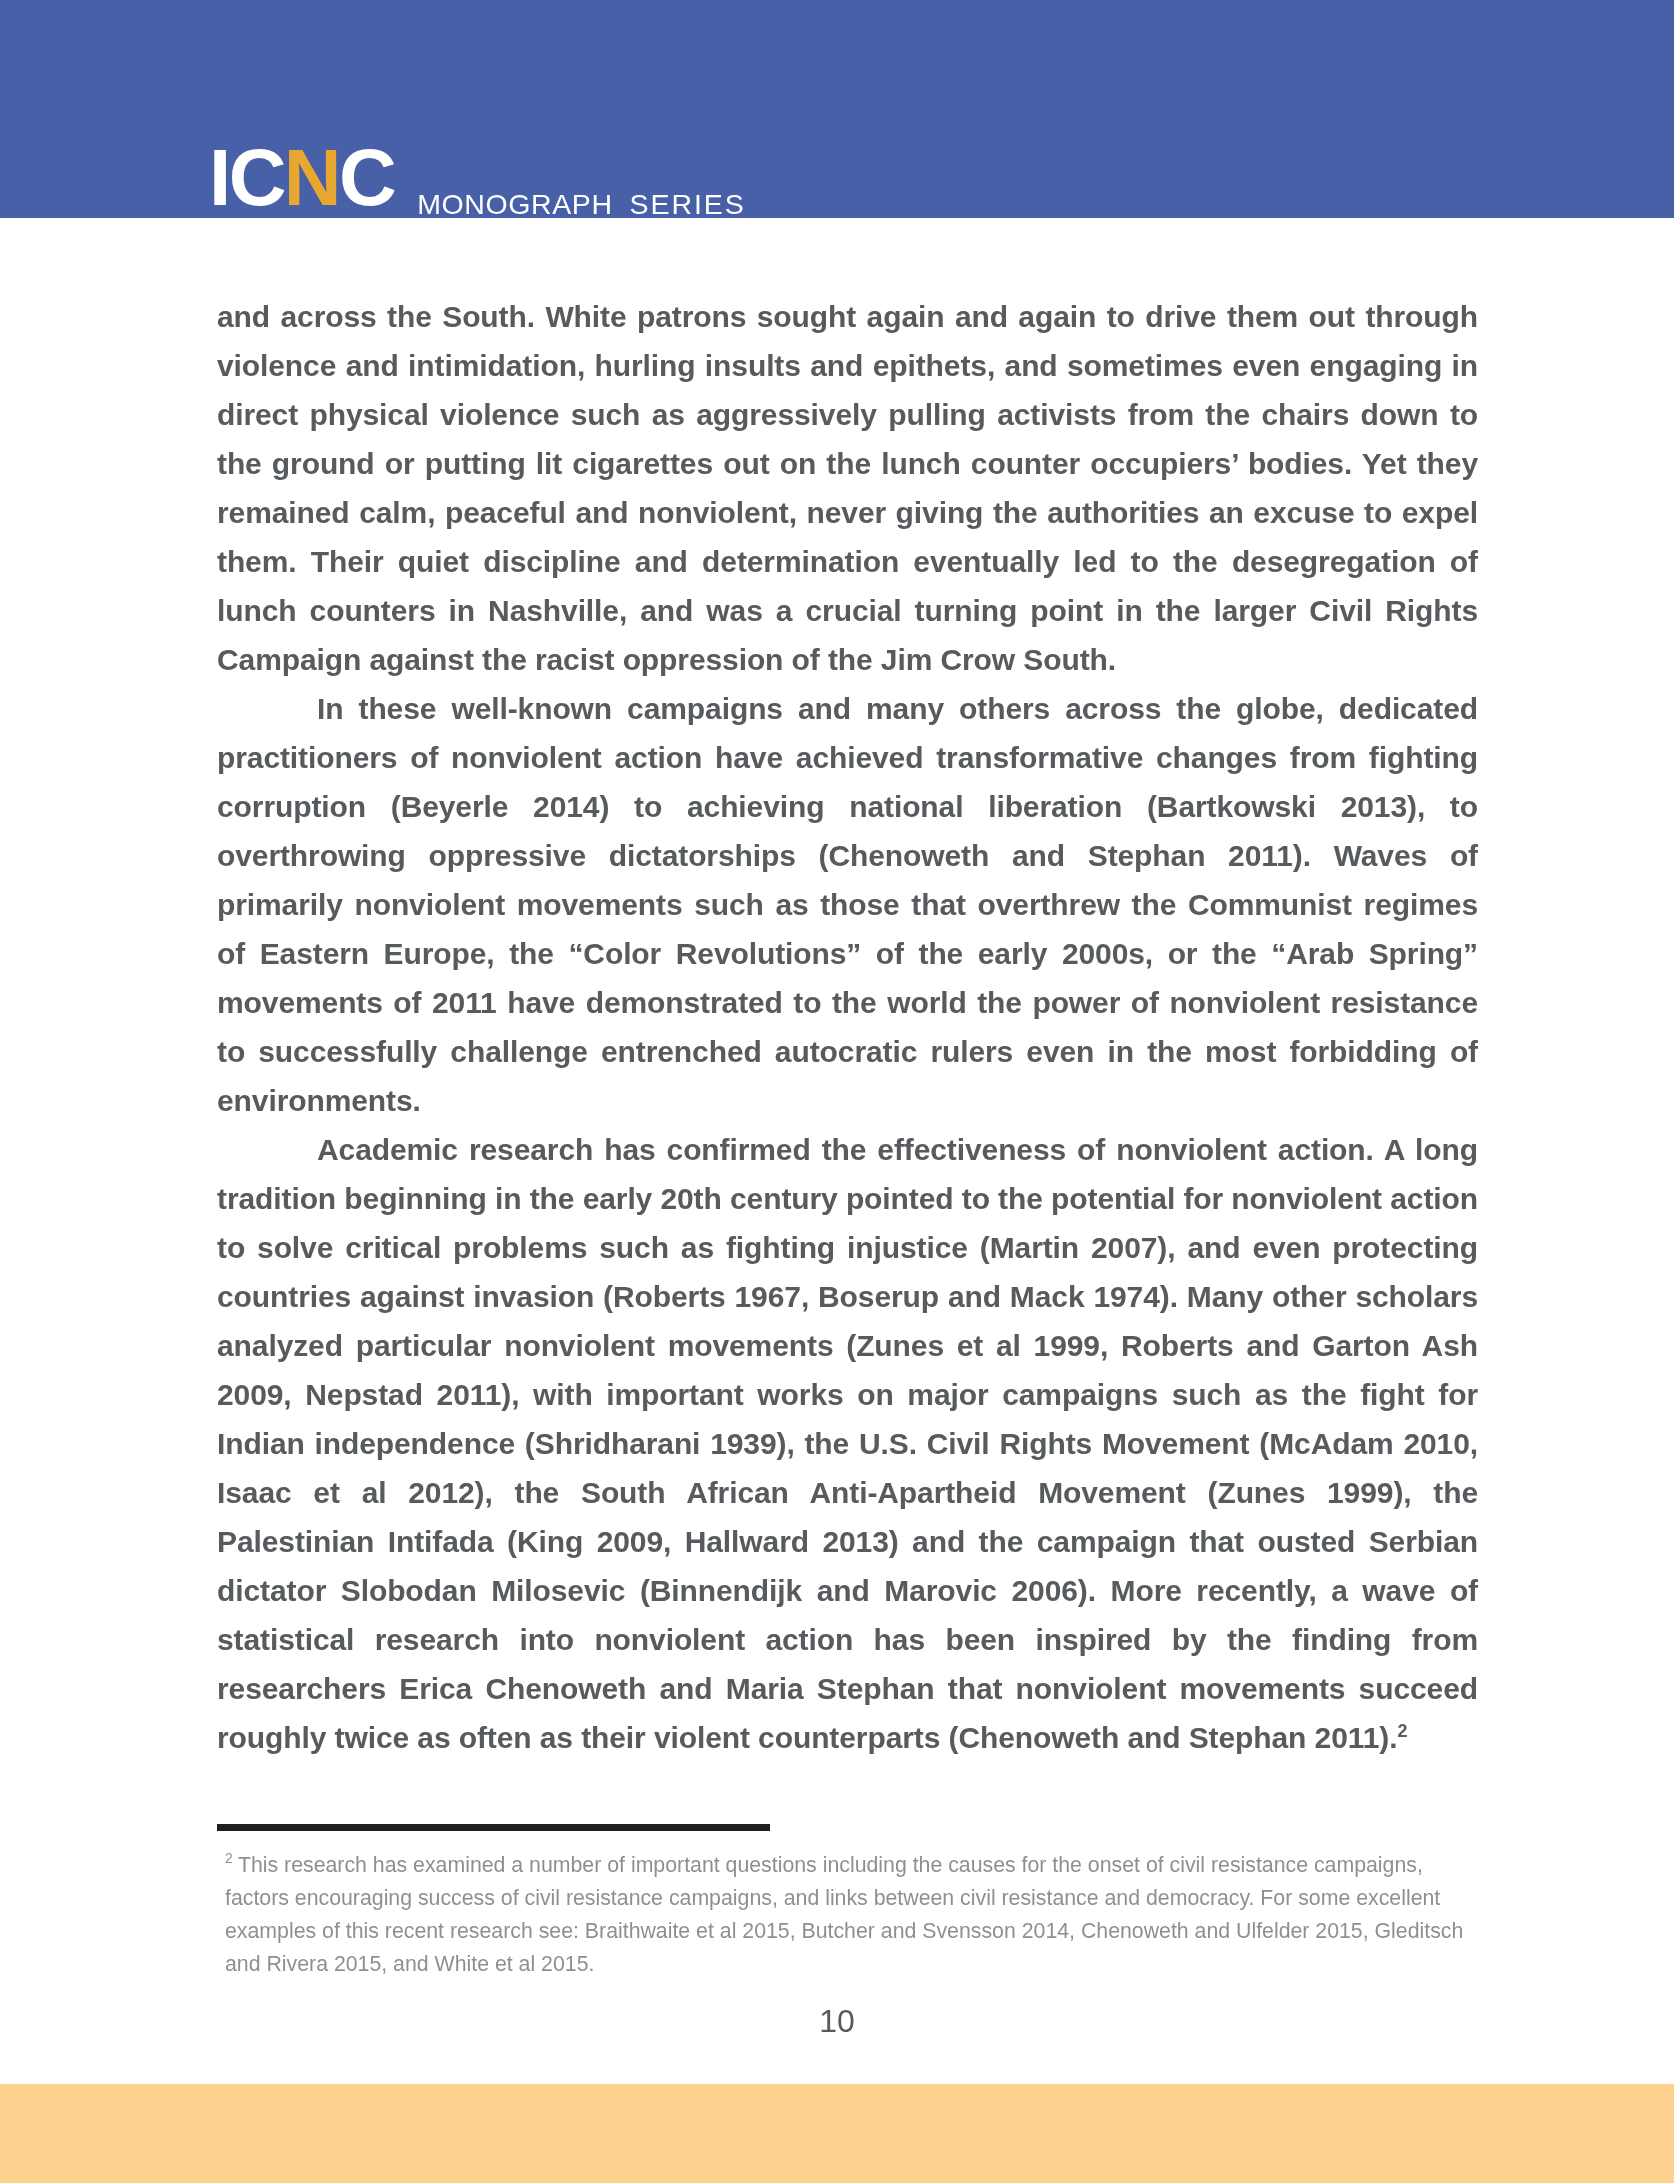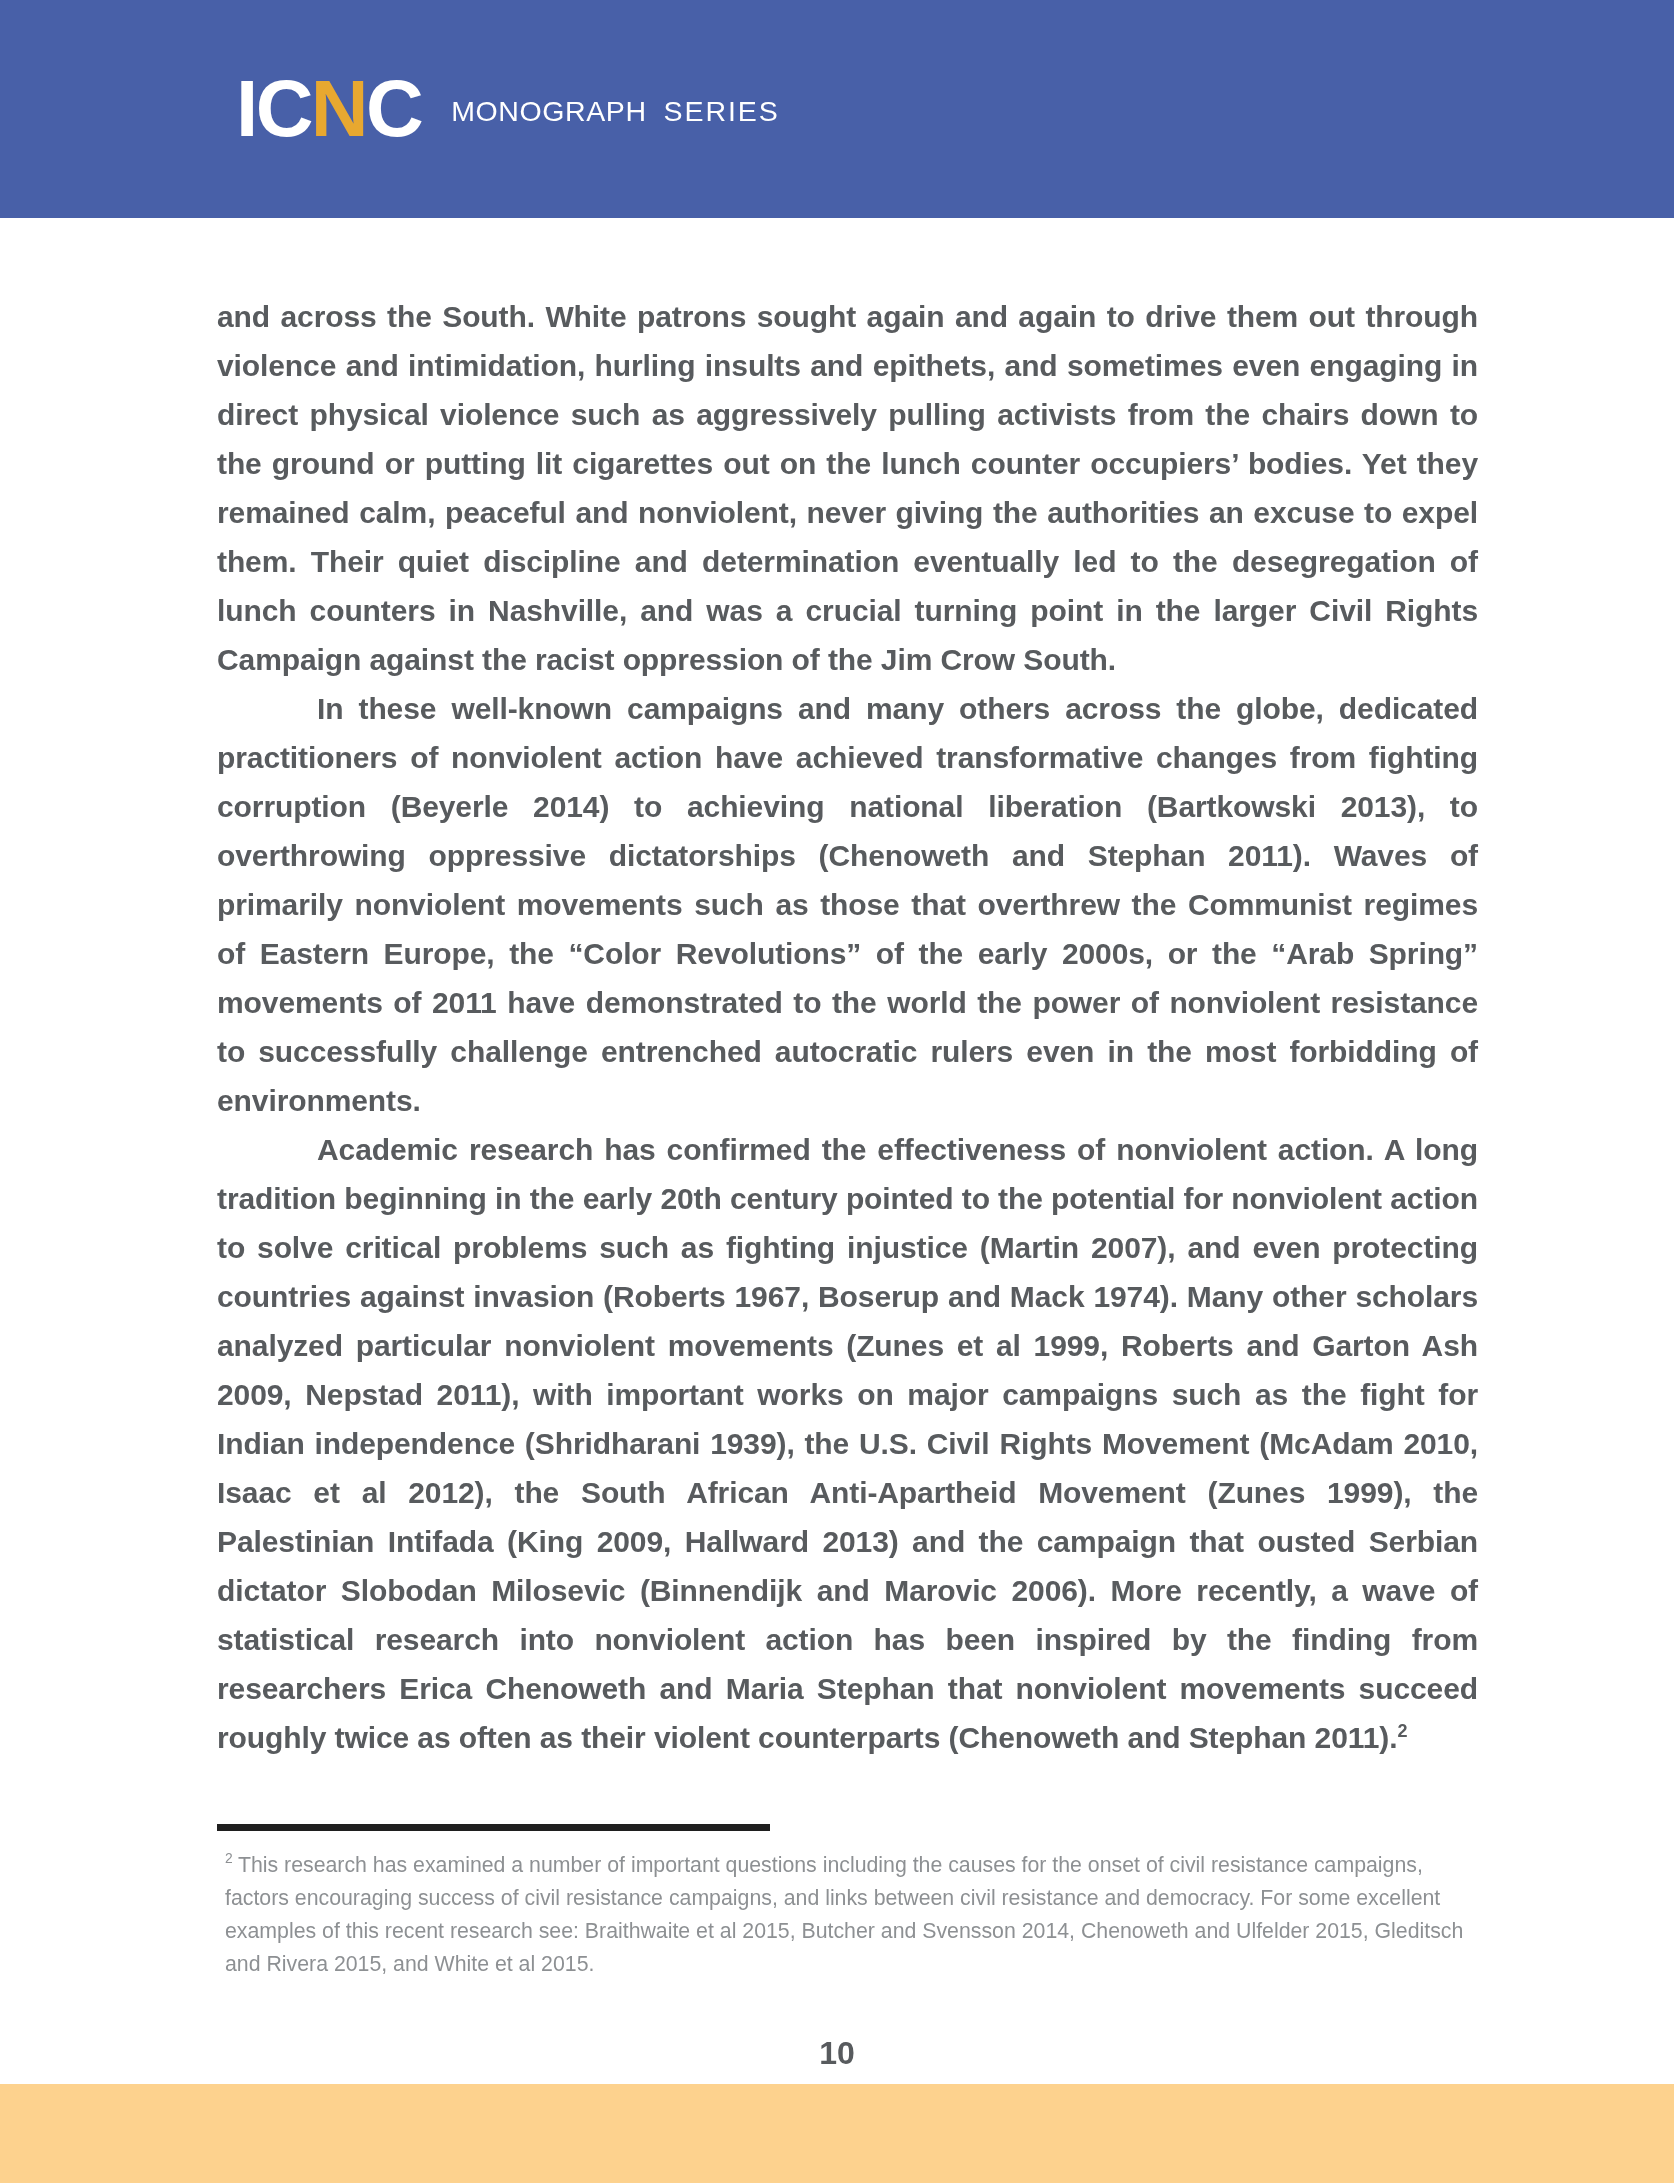--- a/index.html
+++ b/index.html
@@ -10,22 +10,22 @@
     overflow:hidden;
     font-family:"Liberation Sans", sans-serif;
   }
 
   
   .band-top{
     position:absolute;top:0;left:0;width:100%;height:218px;
     background:#4860a8;
   }
   .logo-row{
-    position:absolute;left:236px;top:0;height:100%;
-    display:flex;align-items:center;gap:30px;
+    position:absolute;left:209px;top:0;height:100%;
+    display:flex;align-items:flex-end;gap:23px;
   }
   .logo-icnc{
     font-weight:800;font-size:80px;line-height:1;
     letter-spacing:-2.6px;color:#ffffff;
   }
   .logo-icnc .gold{color:#e8a830;}
   .series{
     color:#ffffff;font-size:28.5px;line-height:1;white-space:nowrap;
     padding-top:3.9px;
   }
@@ -57,21 +57,21 @@
     margin:8px;color:#8d9093;
     font-size:21.3px;line-height:33px;font-weight:300;
     text-align:left;
   }
   .footnote-text sup{font-size:65%;line-height:0;vertical-align:super;margin-right:5.2px;}
 
   
   .page-number{
     position:absolute;top:2003px;left:0;width:100%;
     text-align:center;color:#585b5e;
-    font-size:32px;font-weight:700;margin-top:32px;
+    font-size:32px;font-weight:400;
   }
   .band-bottom{
     position:absolute;bottom:0;left:0;width:100%;height:99px;
     background:#fdd28e;
   }
 </style>
 </head>
 <body>
 
 <div class="page">

